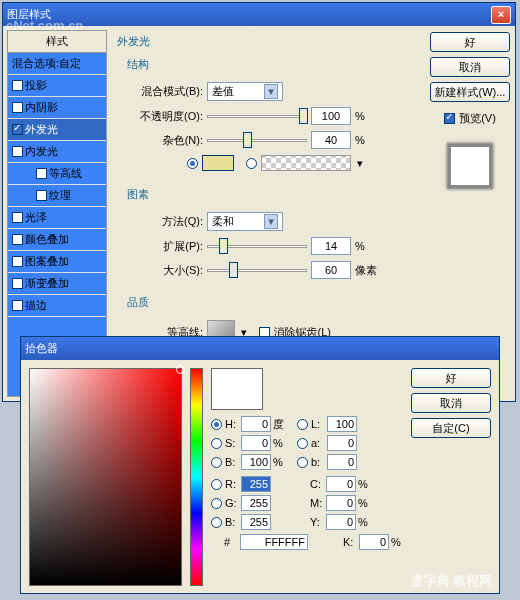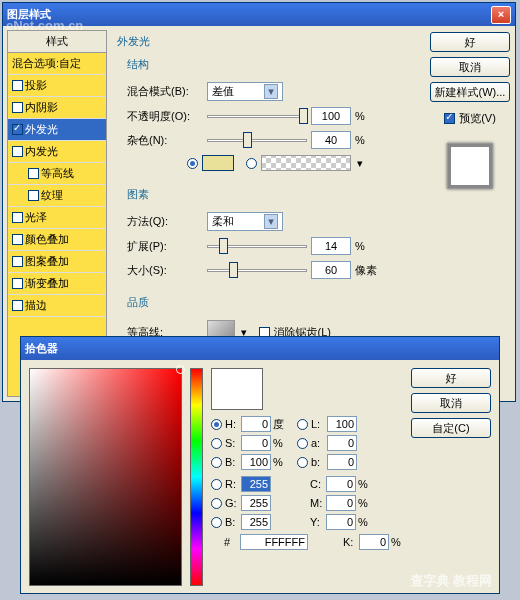--- a/index.html
+++ b/index.html
@@ -1,35 +1,35 @@
 <!DOCTYPE html>
 <html><head>
 <meta charset="utf-8">
 <style>
 *{box-sizing:border-box;margin:0;padding:0;font-family:"Microsoft YaHei",SimSun,sans-serif;font-size:11px}
 body{background:#bfc7d4;width:520px;height:600px;overflow:hidden;position:relative}
 .win{position:absolute;background:#ece9d8;border:1px solid #003c74}
 .titlebar{height:23px;background:linear-gradient(to bottom,#3b78e7,#2b5bbf);color:#fff;display:flex;align-items:center;padding:0 4px;justify-content:space-between}
-.titlebar .title{font-weight:bold}
+.titlebar .title{font-weight:normal}
 .closebtn{width:20px;height:18px;background:linear-gradient(to bottom,#f07a6a,#d13f23);border:1px solid #fff;border-radius:2px;color:#fff;text-align:center;line-height:14px;font-weight:bold;cursor:pointer}
 .main{top:2px;left:2px;width:514px;height:400px}
 .main-body{display:flex;height:calc(100% - 23px)}
-.sidebar{width:100px;border:1px solid #999;margin:4px;background:#fde047}
+.sidebar{width:100px;border:1px solid #999;margin:4px;background:#3b82f6}
 .sidebar-head{background:#ece9d8;border-bottom:1px solid #999;padding:3px 4px;text-align:center}
 .sidebar-item{border-bottom:1px solid #ddd;padding:3px 4px;display:flex;align-items:center;gap:2px;cursor:pointer}
 .sidebar-item.active{background:#316ac5;color:#fff}
-.sidebar-item.indent{padding-left:20px}
+.sidebar-item.indent{padding-left:28px}
 .chk{width:11px;height:11px;border:1px solid #003c74;background:#fff;display:inline-block;flex-shrink:0}
 .chk.on{background:#316ac5;position:relative}
 .chk.on::after{content:"✓";position:absolute;top:-3px;left:0;color:#fff;font-size:10px}
 .center{flex:1;padding:6px 4px}
 .group-title{color:#186797;padding:2px;margin-bottom:4px}
 .group{padding:4px 2px 8px 12px}
 .row{display:flex;align-items:center;margin-bottom:6px;gap:4px}
-.lbl{width:76px;text-align:left}
+.lbl{width:76px;text-align:right}
 .selectx{width:76px;height:19px;border:1px solid #7f9db9;background:#fff;padding:0 4px;display:flex;align-items:center;justify-content:space-between}
 .selectx .arrw{width:14px;height:15px;background:#c5d7ef;border:1px solid #7f9db9;text-align:center;line-height:13px;color:#4d6185}
 .slider{width:100px;height:16px;position:relative;display:flex;align-items:center}
 .slider .track{height:3px;background:#fff;border:1px solid #999;flex:1}
 .slider .thumb{width:9px;height:16px;background:#ece9d8;border:1px solid #003c74;position:absolute}
 .numbox{width:40px;height:18px;border:1px solid #7f9db9;background:#fff;text-align:center;line-height:16px}
 .unit{width:24px}
 .radio{width:11px;height:11px;border:1px solid #003c74;border-radius:50%;background:#fff;display:inline-block;position:relative;flex-shrink:0}
 .radio.on::after{content:"";position:absolute;width:5px;height:5px;background:#316ac5;border-radius:50%;top:2px;left:2px}
 .swatch-sm{width:32px;height:16px;border:1px solid #003c74}

